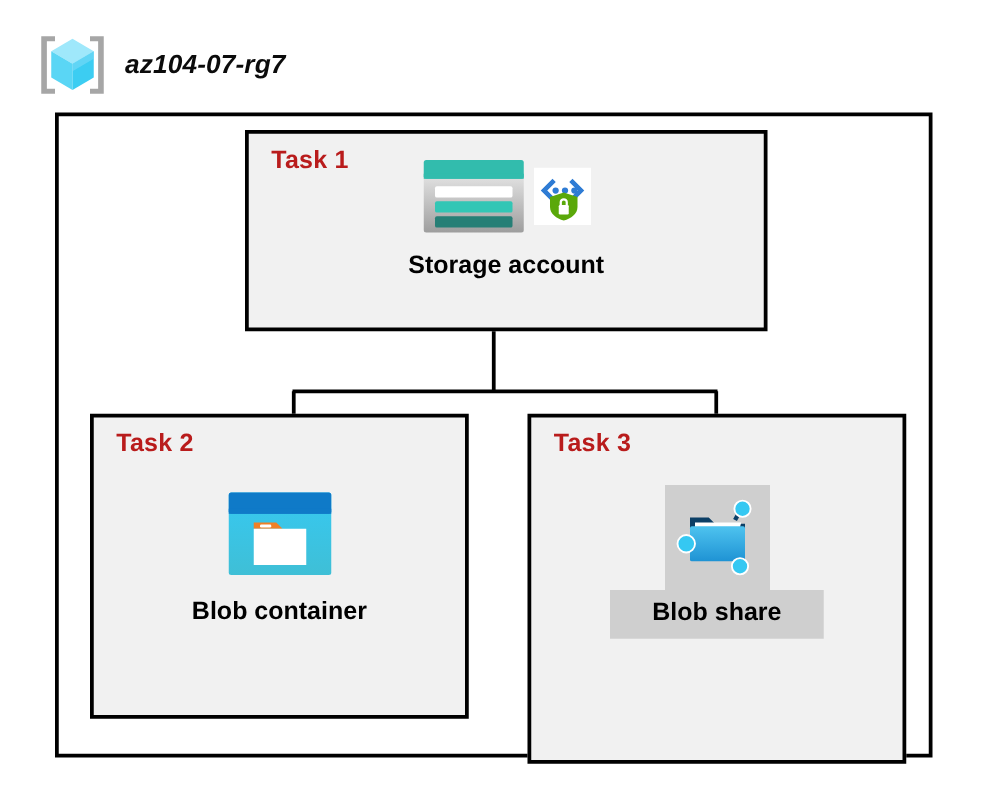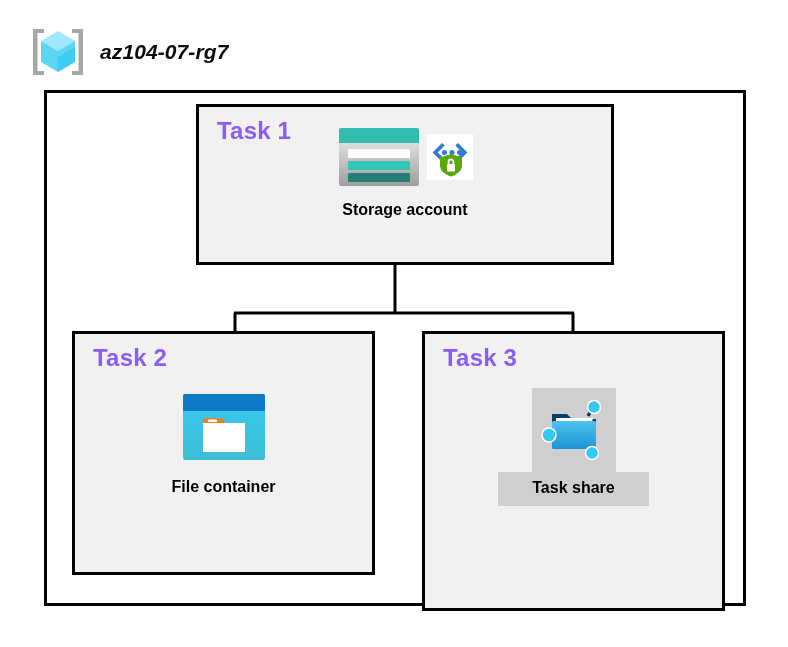--- a/index.html
+++ b/index.html
@@ -68,36 +68,36 @@
     background: #f1f1f1;
   }
   .task-1 { left: 196px; top: 104px;  width: 418px; height: 161px; }
   .task-2 { left: 72px;  top: 331px;  width: 303px; height: 244px; }
   .task-3 { left: 422px; top: 331px;  width: 303px; height: 280px; }
 
   .task-label {
     position: absolute;
     left: 18px;
     top: 10px;
-    font-size: 24px;
+    font-size: 20px;
     font-weight: bold;
-    color: #8b5cf6;
+    color: #b91c1c;
     letter-spacing: 0.2px;
     white-space: nowrap;
   }
 
   
   .node {
     position: absolute;
     display: flex;
     flex-direction: column;
     align-items: center;
   }
   .node-caption {
-    font-size: 16px;
+    font-size: 20px;
     font-weight: bold;
     color: #000000;
     white-space: nowrap;
     text-align: center;
   }
 
   
   .node-storage {
     left: 50%;
     transform: translateX(-50%);
@@ -258,21 +258,21 @@
           <rect x="2" y="2" width="82" height="66" rx="2" fill="url(#blobCyan)"></rect>
           <rect x="2" y="2" width="82" height="17" rx="2" fill="#0f7ac8"></rect>
           <rect x="2" y="15" width="82" height="4" fill="#0f7ac8"></rect>
 
           <path d="M22 26 L40 26 L45 31 L22 31 Z" fill="#f08026"></path>
           <rect x="27" y="27.5" width="9" height="2.5" rx="1" fill="#ffffff"></rect>
 
           <rect x="22" y="31" width="42" height="29" fill="#ffffff"></rect>
         </svg>
       </span>
-      <div class="node-caption">File container</div>
+      <div class="node-caption">Blob container</div>
     </div>
   </div>
 
   <div class="task-box task-3">
     <div class="task-label">Task 3</div>
 
     <div class="node node-fileshare">
       <div class="fileshare-plate">
         <span>
           <svg class="icon-fileshare" viewBox="0 0 76 76" xmlns="http://www.w3.org/2000/svg">
@@ -293,18 +293,18 @@
 
             <rect x="16" y="29" width="44" height="28" rx="1.5" fill="url(#fsBlue)"></rect>
 
             <circle cx="58" cy="15" r="6.5" fill="#35c8f2" stroke="#ffffff" stroke-width="1.5"></circle>
             <circle cx="13" cy="43" r="7" fill="#35c8f2" stroke="#ffffff" stroke-width="1.5"></circle>
             <circle cx="56" cy="61" r="6.5" fill="#35c8f2" stroke="#ffffff" stroke-width="1.5"></circle>
           </svg>
         </span>
       </div>
       <div class="fileshare-caption-plate">
-        <div class="node-caption">Task share</div>
+        <div class="node-caption">Blob share</div>
       </div>
     </div>
   </div>
 
 </div>
 
 </body></html>

